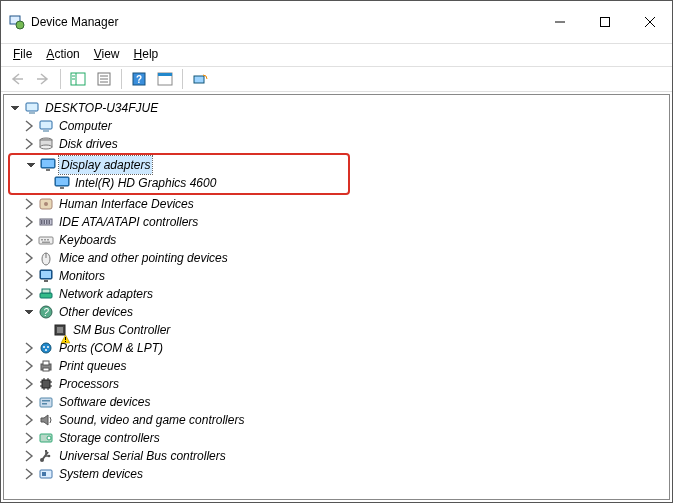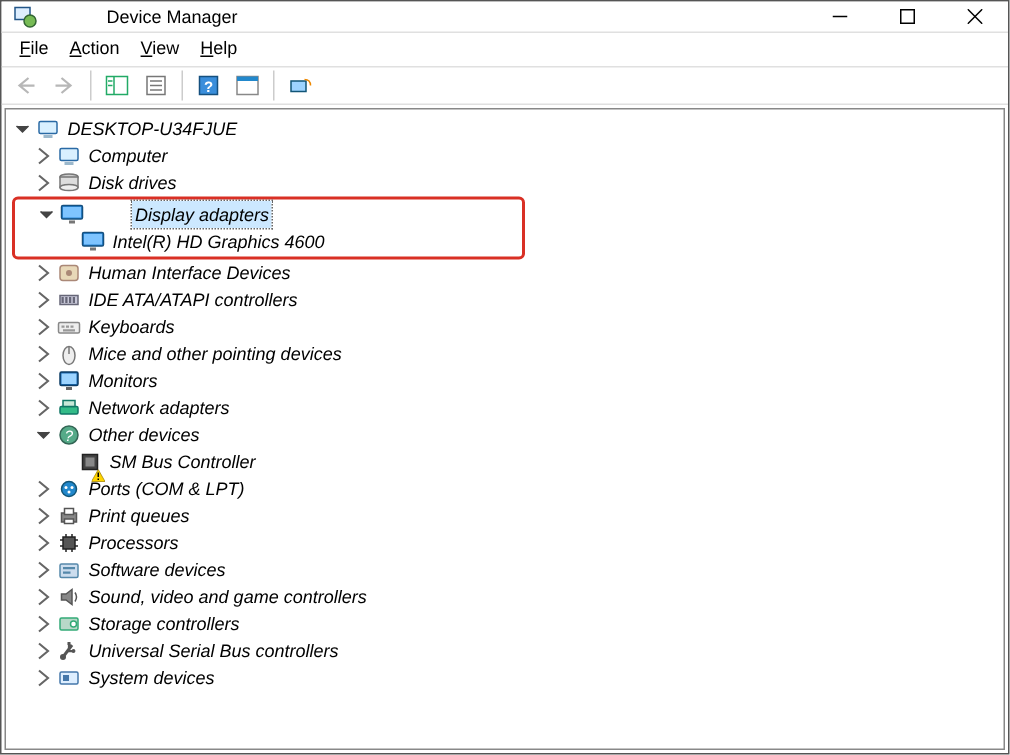--- a/index.html
+++ b/index.html
@@ -12,25 +12,24 @@
     height: 503px;
     border: 1px solid #555;
     display: flex;
     flex-direction: column;
     overflow: hidden;
   }
   
   .titlebar {
     display: flex;
     align-items: center;
-    height: 21px;
+    height: 43px;
     padding: 0 0 0 8px;
     background: #fff;
     border-bottom: 1px solid #e0e0e0;
-    gap: 40px;
   }
   .titlebar .app-icon { width:16px; height:16px; margin-right:6px; }
   .titlebar .title { flex: 1; }
   .win-controls { display:flex; }
   .win-btn {
     width: 45px; height: 29px;
     display:flex; align-items:center; justify-content:center;
     font-size: 14px;
   }
   
@@ -72,21 +71,20 @@
     align-items:center;
     height: 18px;
     line-height: 18px;
     white-space: nowrap;
     font-style: italic;
   }
   .node .lbl { padding: 0 2px; }
   .node.selected .lbl {
     background:#cce8ff;
     outline:1px dotted #666;
-    margin-left:29px;
   }
   .exp {
     width: 14px; height:14px;
     display:flex; align-items:center; justify-content:center;
     margin-right: 1px;
   }
   .exp svg { display:block; }
   .spacer { display:inline-block; width:14px; }
   .dev-icon { width:16px; height:16px; margin: 0 3px 0 1px; display:flex; align-items:center; justify-content:center; }
   .highlight-box {

